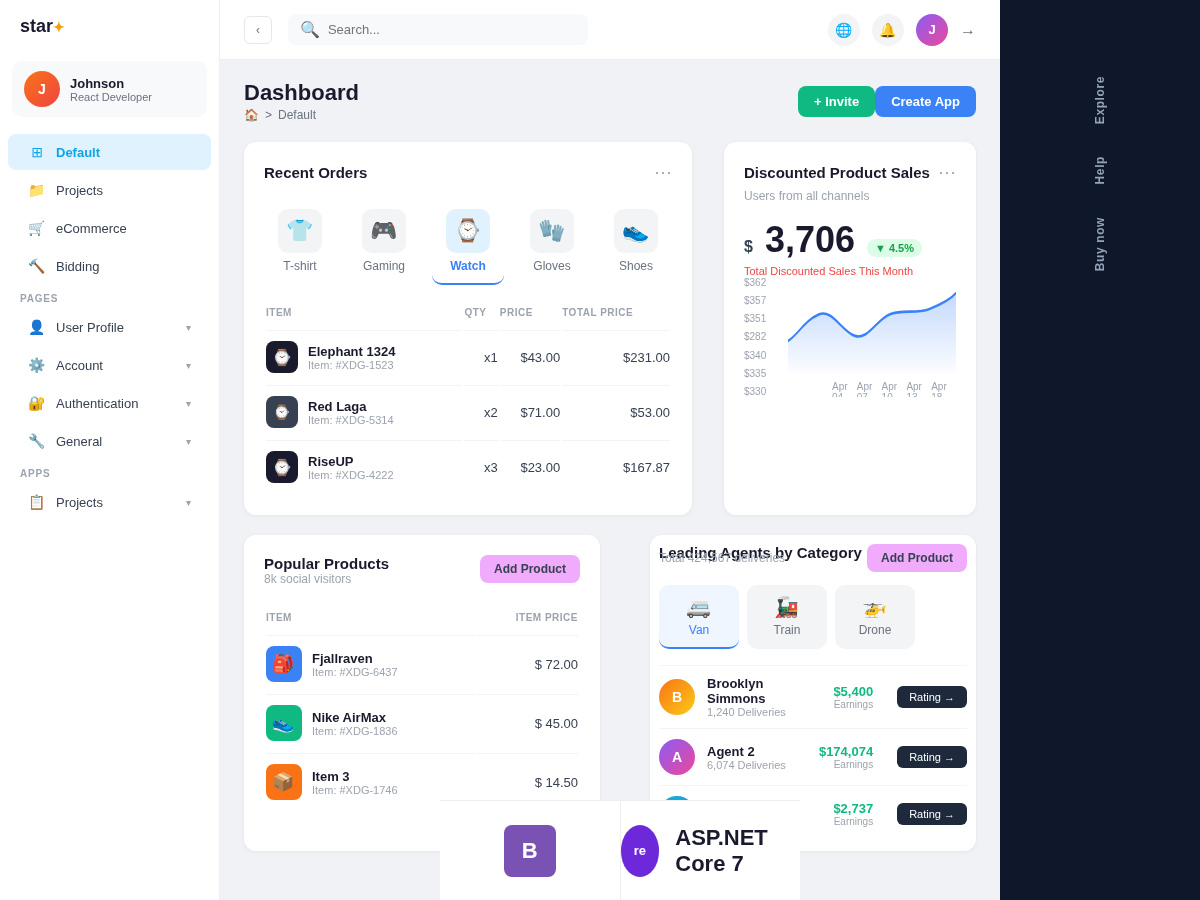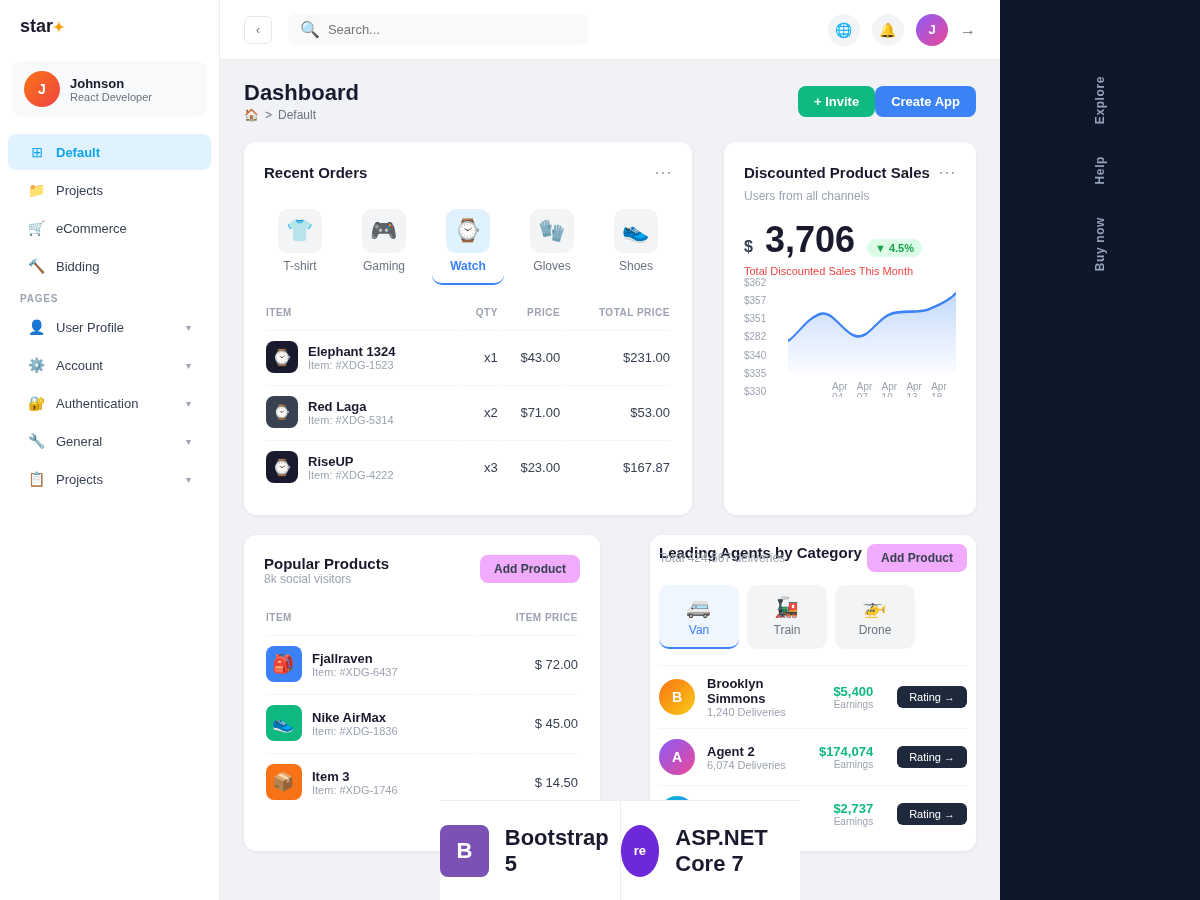--- a/index.html
+++ b/index.html
@@ -56,21 +56,21 @@
     
     .order-tabs { display: flex; gap: 12px; margin-bottom: 16px; overflow-x: auto; }
     .order-tab { display: flex; flex-direction: column; align-items: center; gap: 6px; padding: 10px 14px; cursor: pointer; border-radius: 10px; min-width: 70px; border-bottom: 2px solid transparent; }
     .order-tab.active { border-bottom: 2px solid #3b82f6; }
     .order-tab .tab-icon { width: 44px; height: 44px; border-radius: 10px; background: #f3f4f6; display: flex; align-items: center; justify-content: center; font-size: 22px; }
     .order-tab.active .tab-icon { background: #e0f2fe; }
     .order-tab .tab-label { font-size: 12px; color: #6b7280; font-weight: 500; }
     .order-tab.active .tab-label { color: #3b82f6; font-weight: 600; }
     .orders-table { width: 100%; }
     .orders-table th { font-size: 10px; font-weight: 700; color: #9ca3af; text-transform: uppercase; letter-spacing: 0.05em; padding: 4px 0 10px; text-align: left; }
-    .orders-table th:not(:first-child) { text-align: right; }
+    .orders-table th:not(:first-child) { }
     .orders-table td { padding: 10px 0; border-top: 1px solid #f3f4f6; vertical-align: middle; }
     .orders-table td:not(:first-child) { text-align: right; font-size: 13px; color: #374151; }
     .item-cell { display: flex; align-items: center; gap: 10px; }
     .item-img { width: 32px; height: 32px; border-radius: 8px; background: #1a1a2e; display: flex; align-items: center; justify-content: center; font-size: 16px; }
     .item-name { font-size: 13px; font-weight: 600; color: #1a1a2e; }
     .item-id { font-size: 11px; color: #9ca3af; }
 
     
     .sales-subtitle { font-size: 12px; color: #9ca3af; margin-top: -10px; margin-bottom: 16px; }
     .sales-amount { display: flex; align-items: baseline; gap: 12px; margin-bottom: 4px; }
@@ -176,20 +176,21 @@
     <span class="si-icon">🔐</span>
     <span class="si-label">Authentication</span>
     <span class="si-chevron">▾</span>
   </div>
   <div class="sidebar-item">
     <span class="si-icon">🔧</span>
     <span class="si-label">General</span>
     <span class="si-chevron">▾</span>
   </div>
 
+  <div class="sidebar-section-label">APPS</div>
   <div class="sidebar-item">
     <span class="si-icon">📋</span>
     <span class="si-label">Projects</span>
     <span class="si-chevron">▾</span>
   </div>
 </div>
 
 <div class="main">
 
   <div class="topbar">
@@ -472,21 +473,20 @@
           </div>
           <button class="btn-rating">Rating →</button>
         </div>
       </div>
     </div>
   </div>
 
   <div class="overlay-ads">
     <div class="ad-bootstrap">
       <div class="ad-icon-b" style="background:#7952b3;">B</div>
-      <span class="ad-text">Bootstrap 5</span>
     </div>
     <div class="ad-aspnet">
       <div class="ad-icon-c" style="background:#6d28d9;">re</div>
       <span class="ad-text">ASP.NET Core 7</span>
     </div>
   </div>
 </div>
 
 <div class="right-panel">
   <div class="right-panel-btn">Explore</div>

